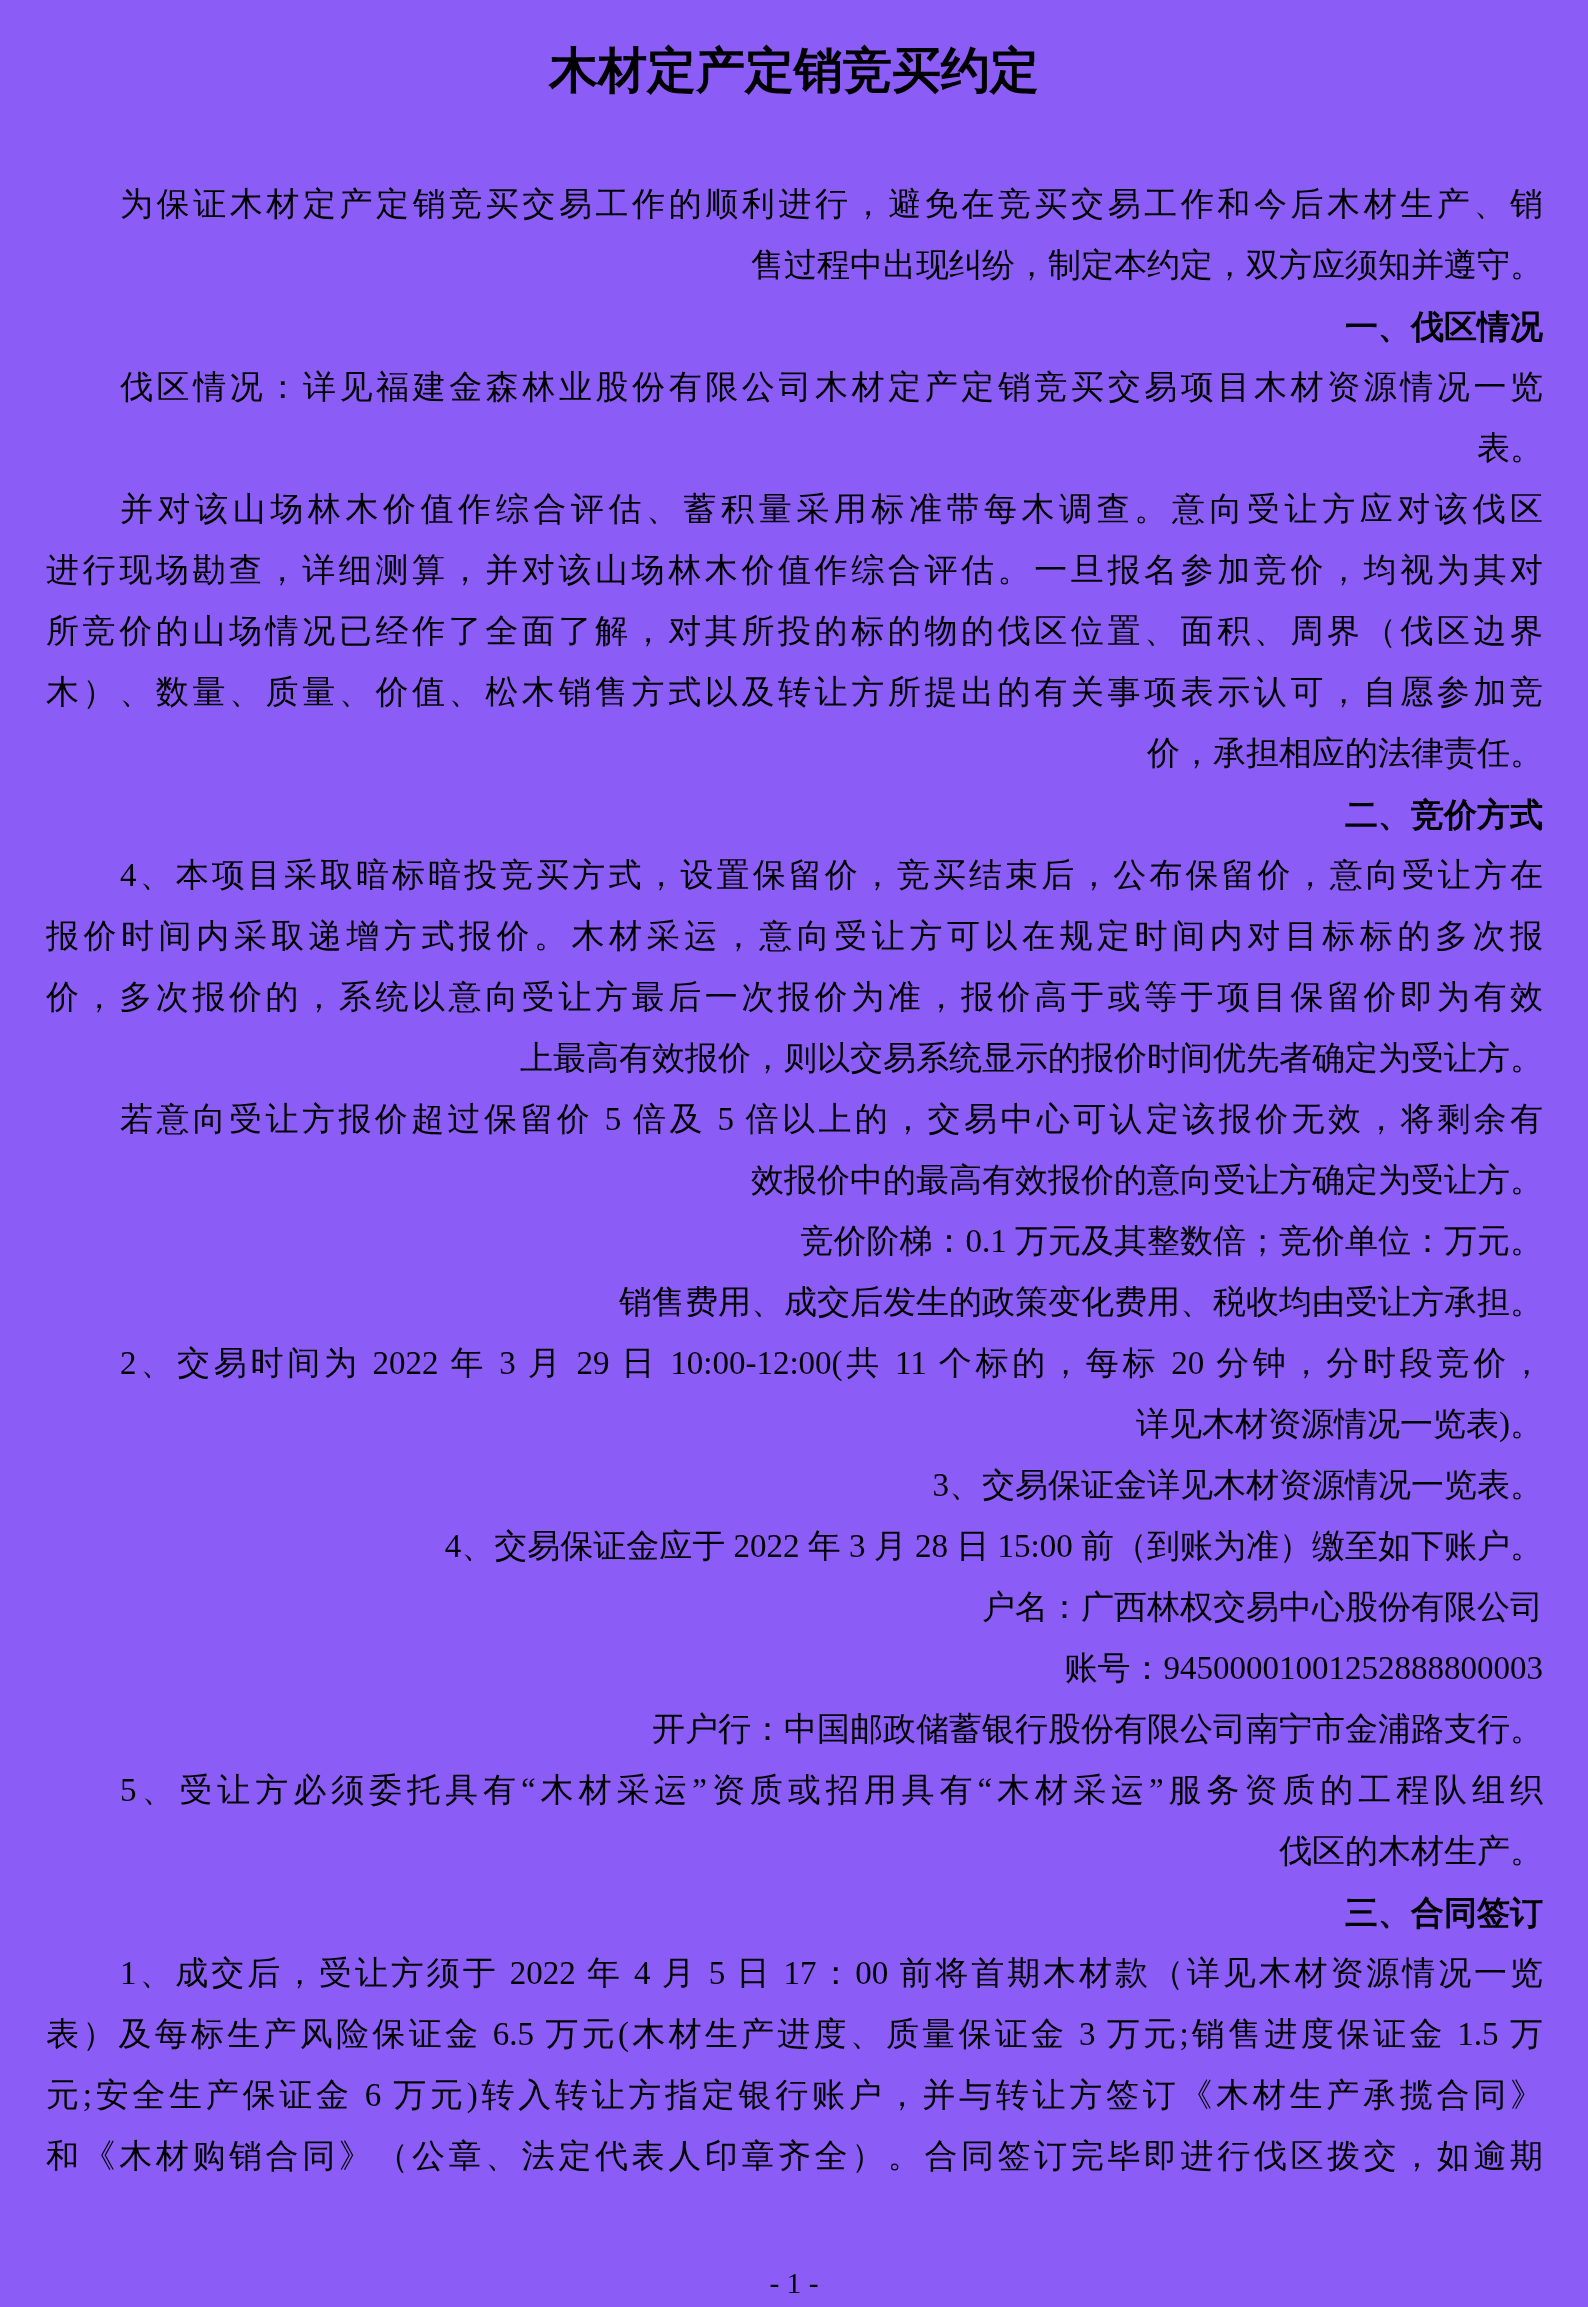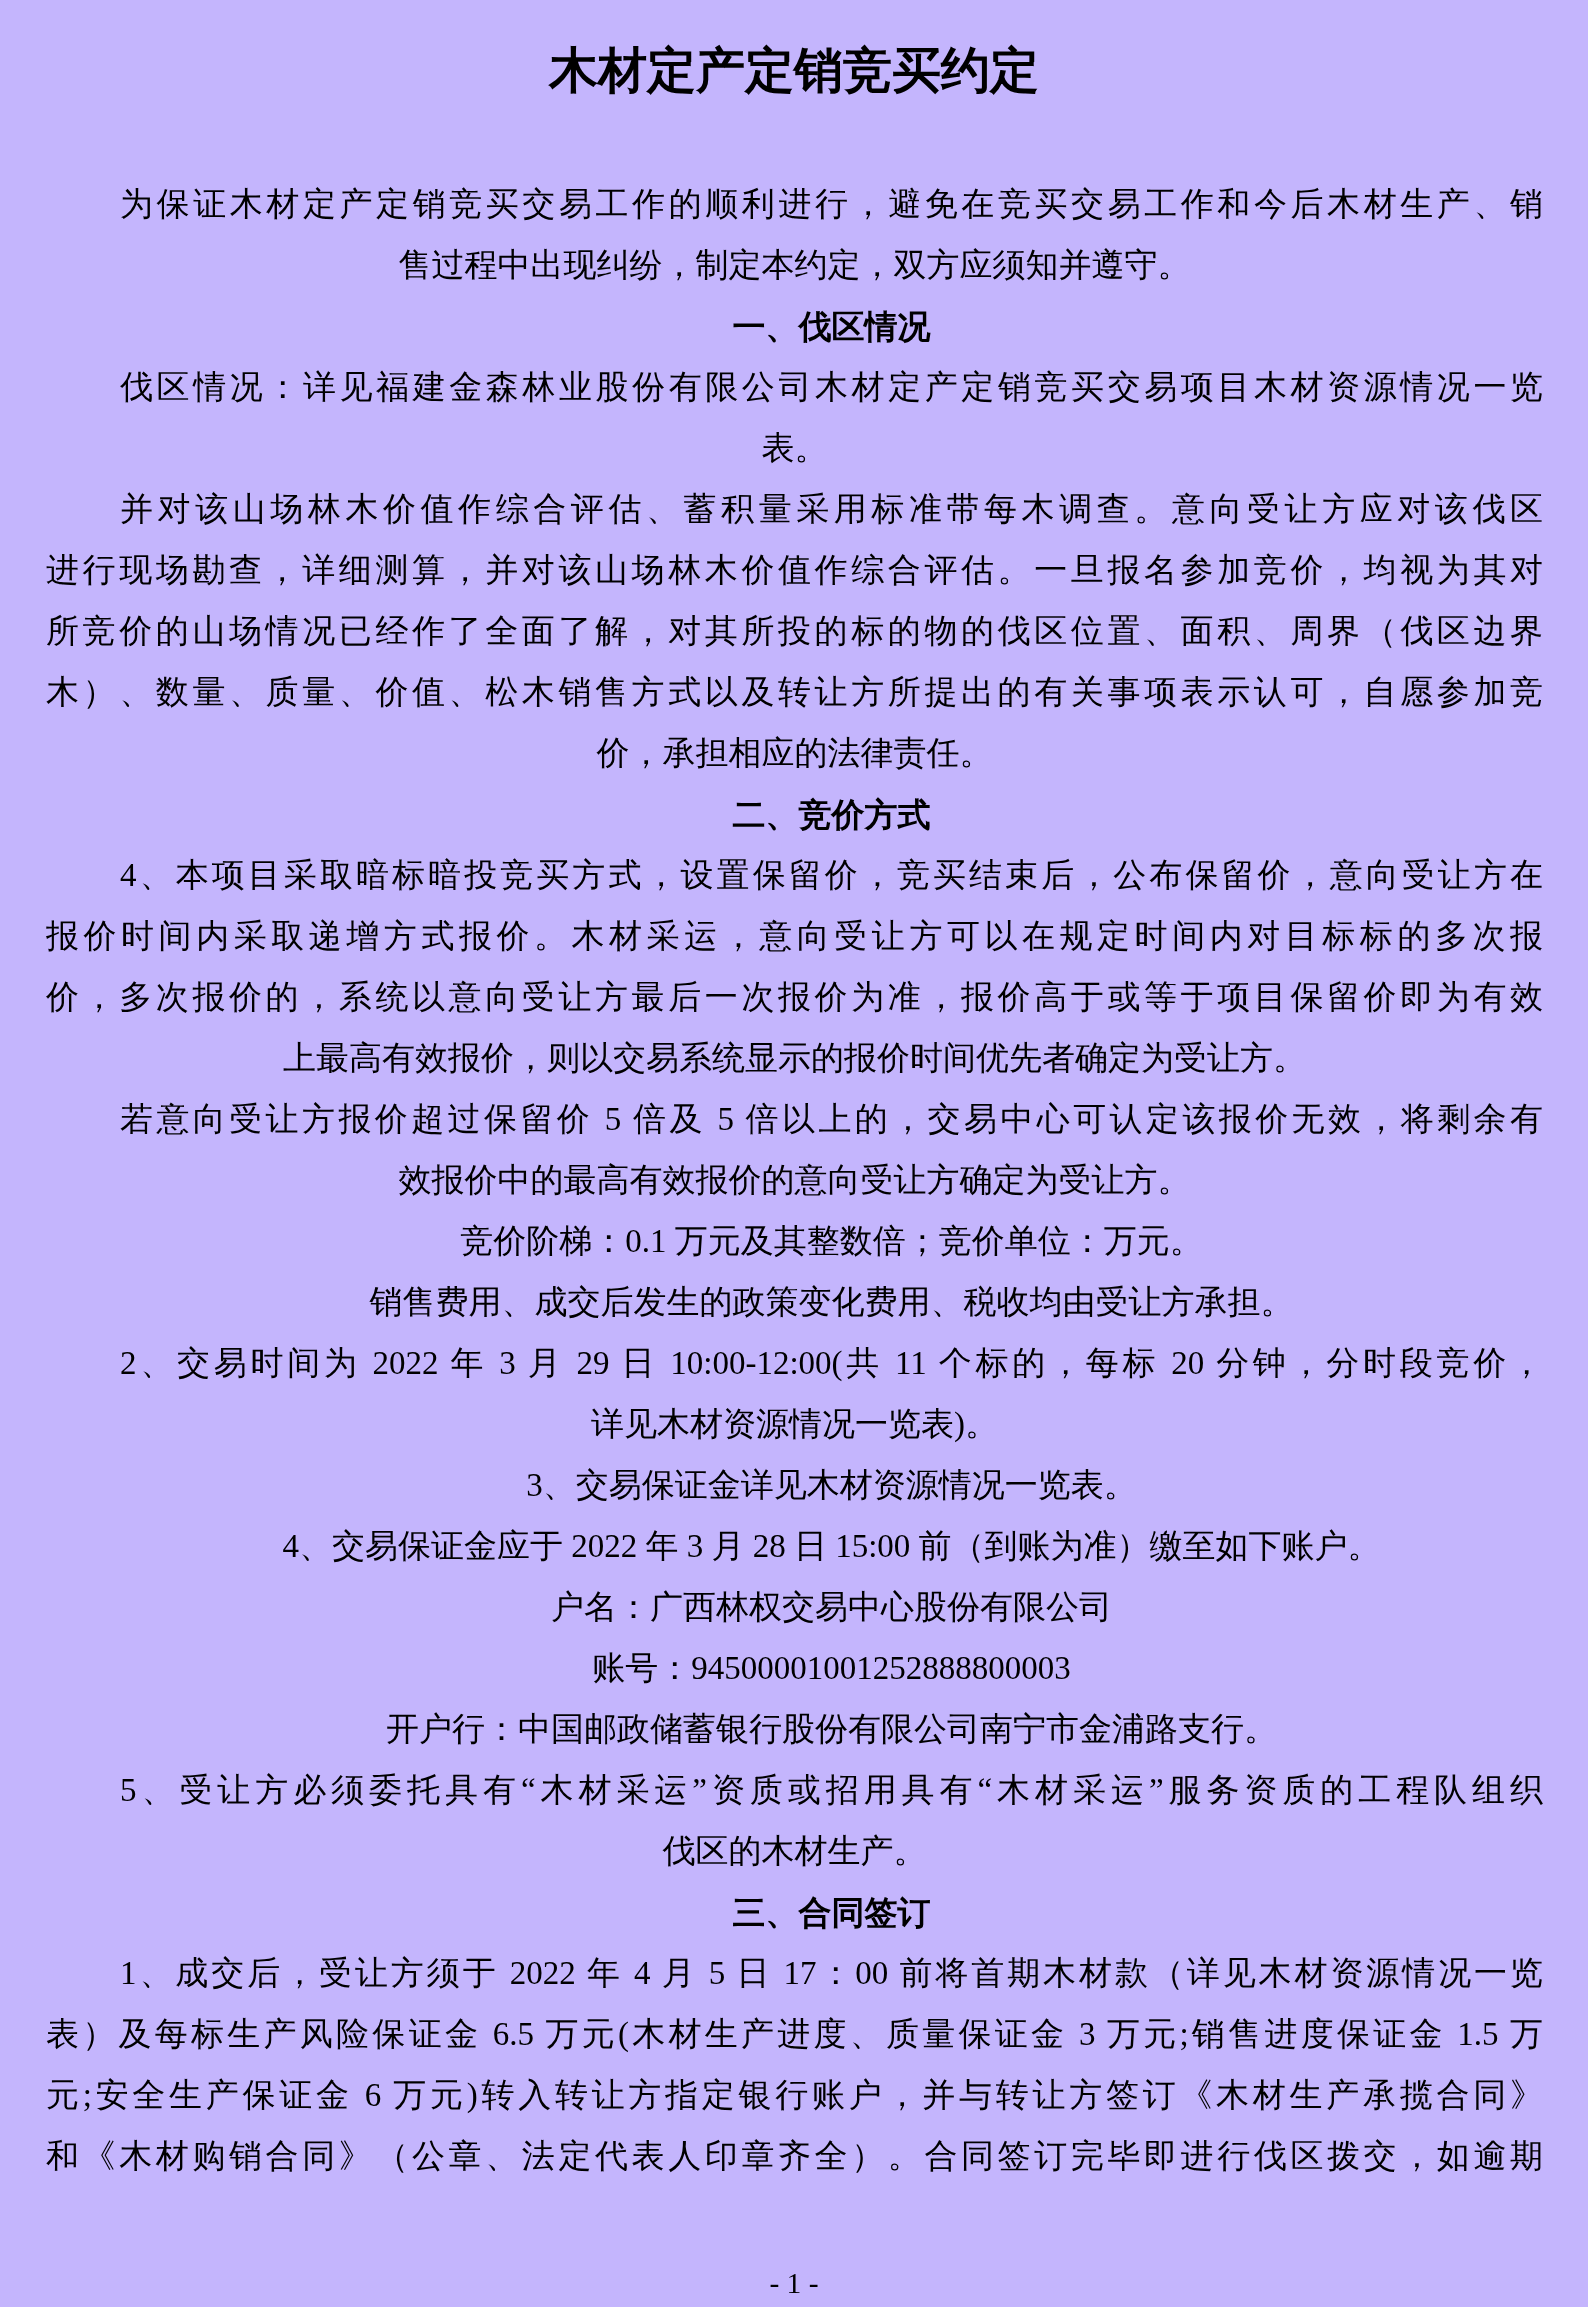--- a/index.html
+++ b/index.html
@@ -9,21 +9,21 @@
   body {
     width: 1588px;
     height: 2307px;
     background: #ffffff;
     position: relative;
     overflow: hidden;
   }
   .page {
     position: absolute;
     inset: 0;
-    background: #c4b5fd;
+    background: #8b5cf6;
     color: #000000;
   }
   .doc-title {
     position: absolute;
     top: 41px;
     left: 0;
     width: 1588px;
     text-align: center;
     font-family: "Liberation Serif", "DejaVu Serif", serif;
     font-size: 49px;
@@ -37,21 +37,21 @@
     top: 174px;
     left: 46px;
     width: 1497px;
     font-family: "Liberation Serif", "DejaVu Serif", serif;
     font-size: 33px;
     color: #000000;
   }
   .text-line {
     line-height: 61px;
     height: 61px;
-    text-align: center;
+    text-align: right;
     white-space: normal;
   }
   .text-line.indent {
     text-indent: 74px;
   }
   .text-line.justify {
     text-align: justify;
     text-align-last: justify;
     text-justify: inter-ideograph;
   }

